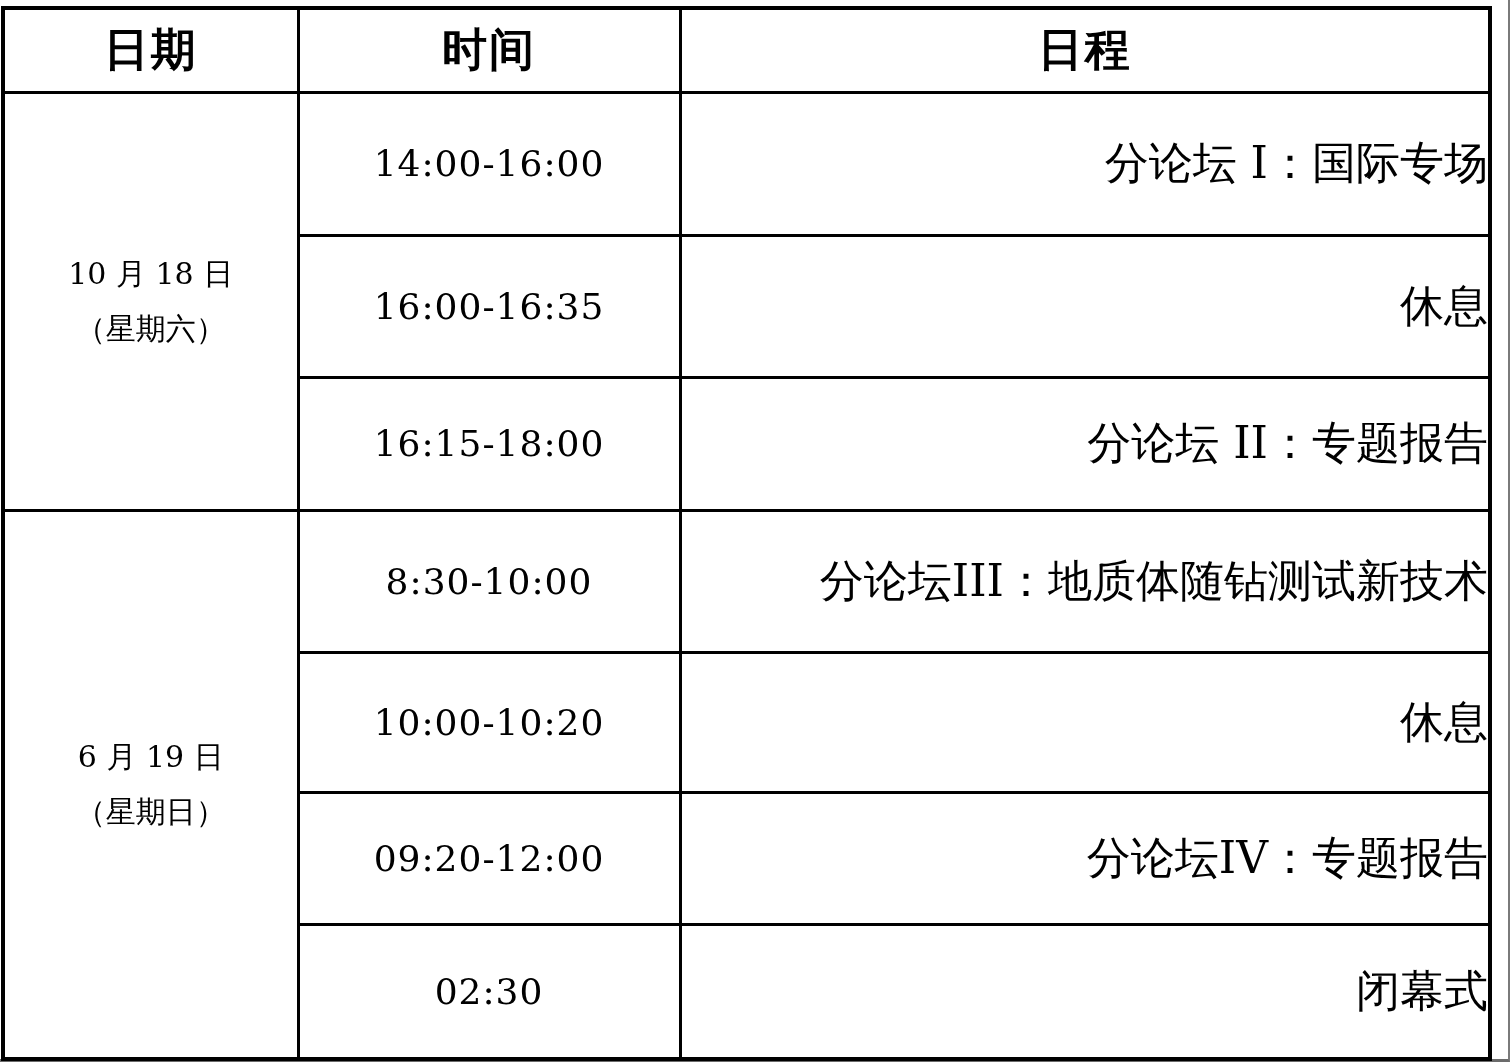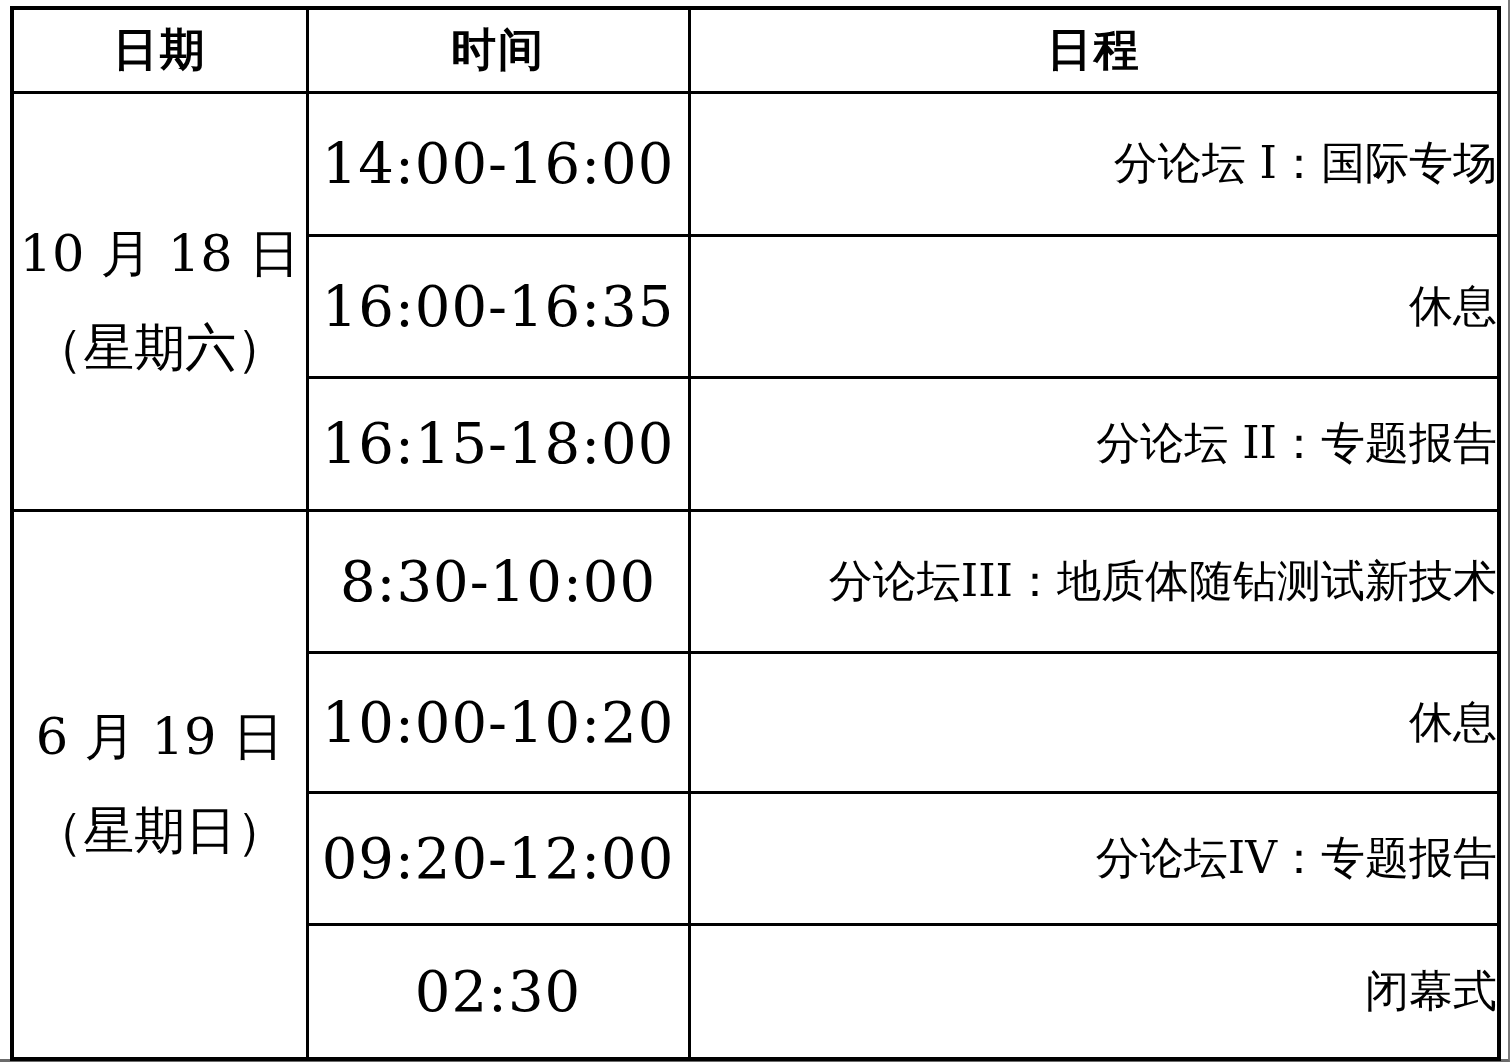--- a/index.html
+++ b/index.html
@@ -11,47 +11,47 @@
   }
   .page {
     position: relative;
     width: 1510px; height: 1062px;
     background: #ffffff;
     border-right: 2px solid #7a7a7a;
     border-bottom: 3px solid #6b6b6b;
   }
   table.schedule {
     position: absolute;
-    left: 10px; top: 6px;
+    left: 1px; top: 6px;
     width: 1487px; height: 1051px;
     border-collapse: collapse;
     table-layout: fixed;
     background: #ffffff;
     border: 4px solid #000000;
   }
   .schedule th, .schedule td {
     border: 3px solid #000000;
     padding: 0;
     text-align: center;
     vertical-align: middle;
     color: #000000;
     font-family: "DejaVu Serif", "Liberation Serif", serif;
   }
   .schedule th {
     font-size: 45px;
     font-weight: 700;
     letter-spacing: 2px;
   }
   td.date-cell {
-    font-size: 51px;
+    font-size: 30px;
     line-height: 1.85;
   }
   td.date-cell .date-line { display: block; }
   td.time-cell {
-    font-size: 56px;
+    font-size: 36px;
     letter-spacing: 1px;
     white-space: nowrap;
   }
   td.agenda-cell {
     font-size: 44px;
     white-space: nowrap;
     text-align: right;
   }
 </style>
 </head>

